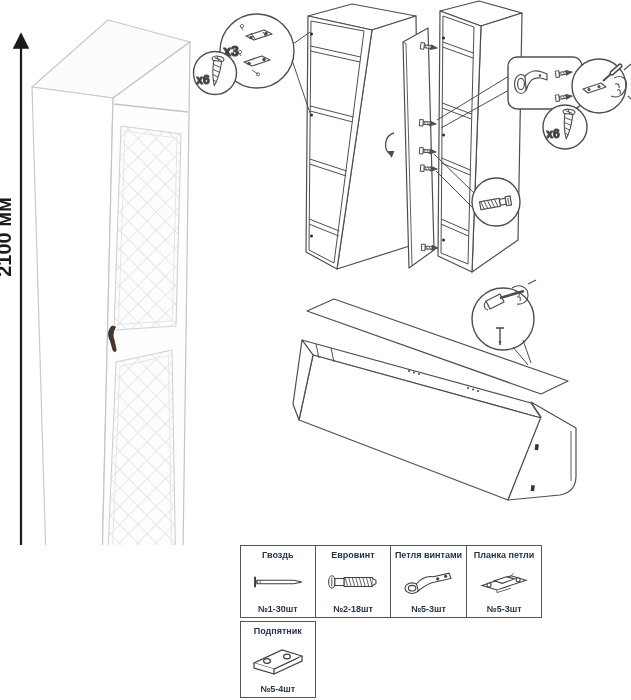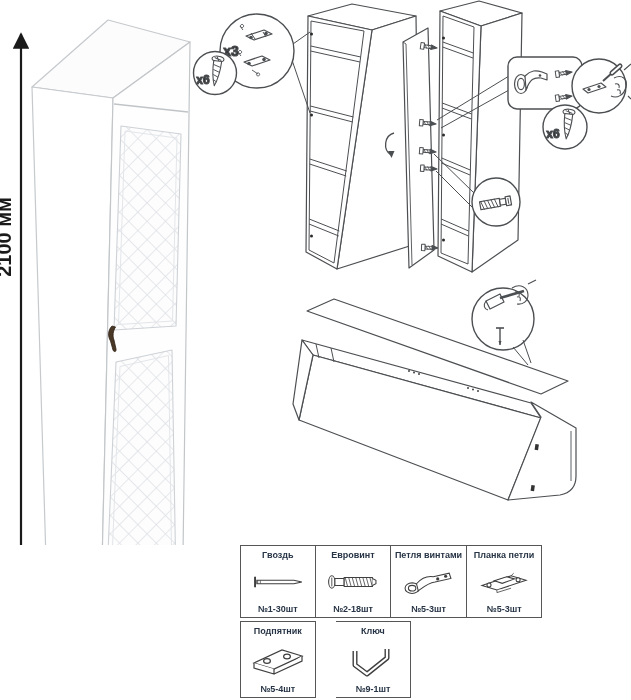--- a/index.html
+++ b/index.html
@@ -309,25 +309,17 @@
           <path d="M8,20 L8,25 L28,31 L28,26 M56,13 L56,18 L28,31"></path>
           <ellipse cx="21" cy="18" rx="3.4" ry="2.4"></ellipse>
           <ellipse cx="41" cy="13.5" rx="3.4" ry="2.4"></ellipse>
         </g>
       </svg>
       <div class="pqty">№5-4шт</div>
     </div>
 
 
 
-    <div class="cell">
-      <div class="pname">Ключ</div>
-      <svg class="picon" width="64" height="34" viewBox="0 0 64 34">
-        <path d="M14,8 V22 L26,31 L46,15 V6" fill="none" stroke="#3f3f3f" stroke-width="5" stroke-linejoin="round"></path>
-        <path d="M14,8 V22 L26,31 L46,15 V6" fill="none" stroke="#ffffff" stroke-width="2.2" stroke-linejoin="round"></path>
-      </svg>
-      <div class="pqty">№9-1шт</div>
-    </div>
 
   </div>
 </div>
 
 </div>
 
 </body></html>

